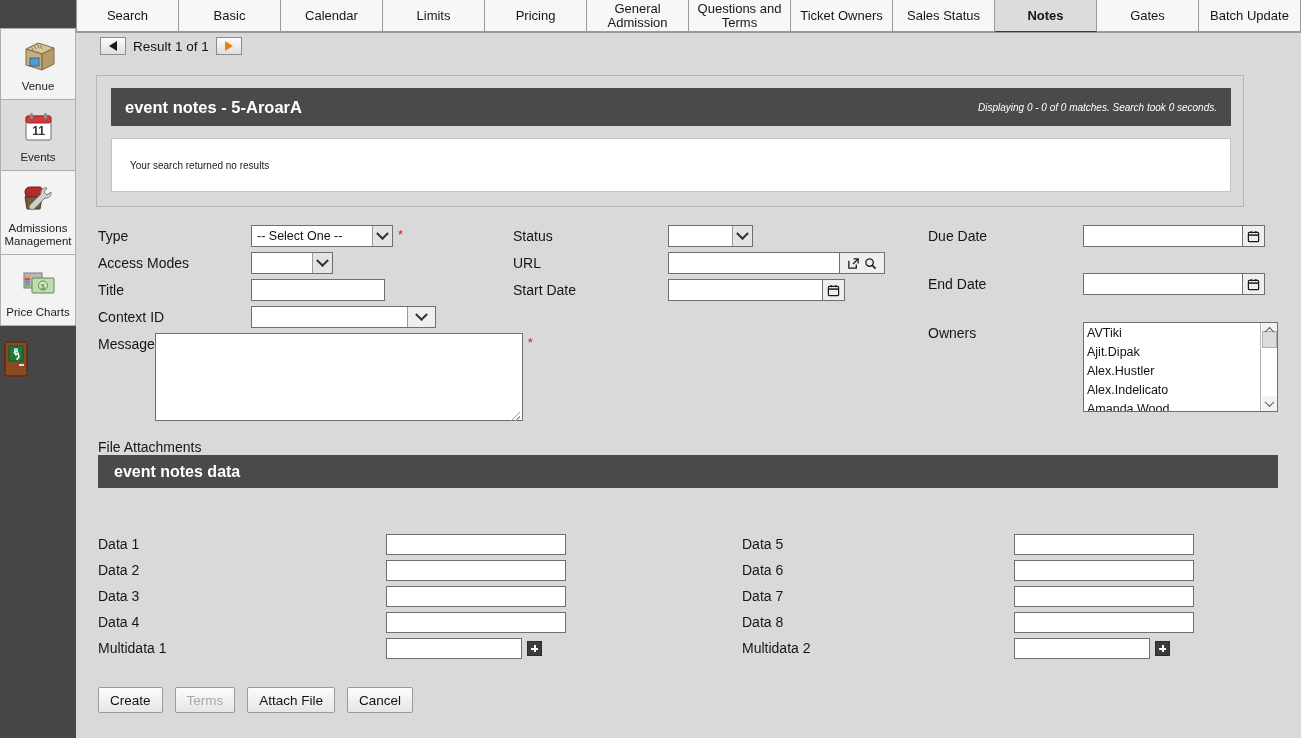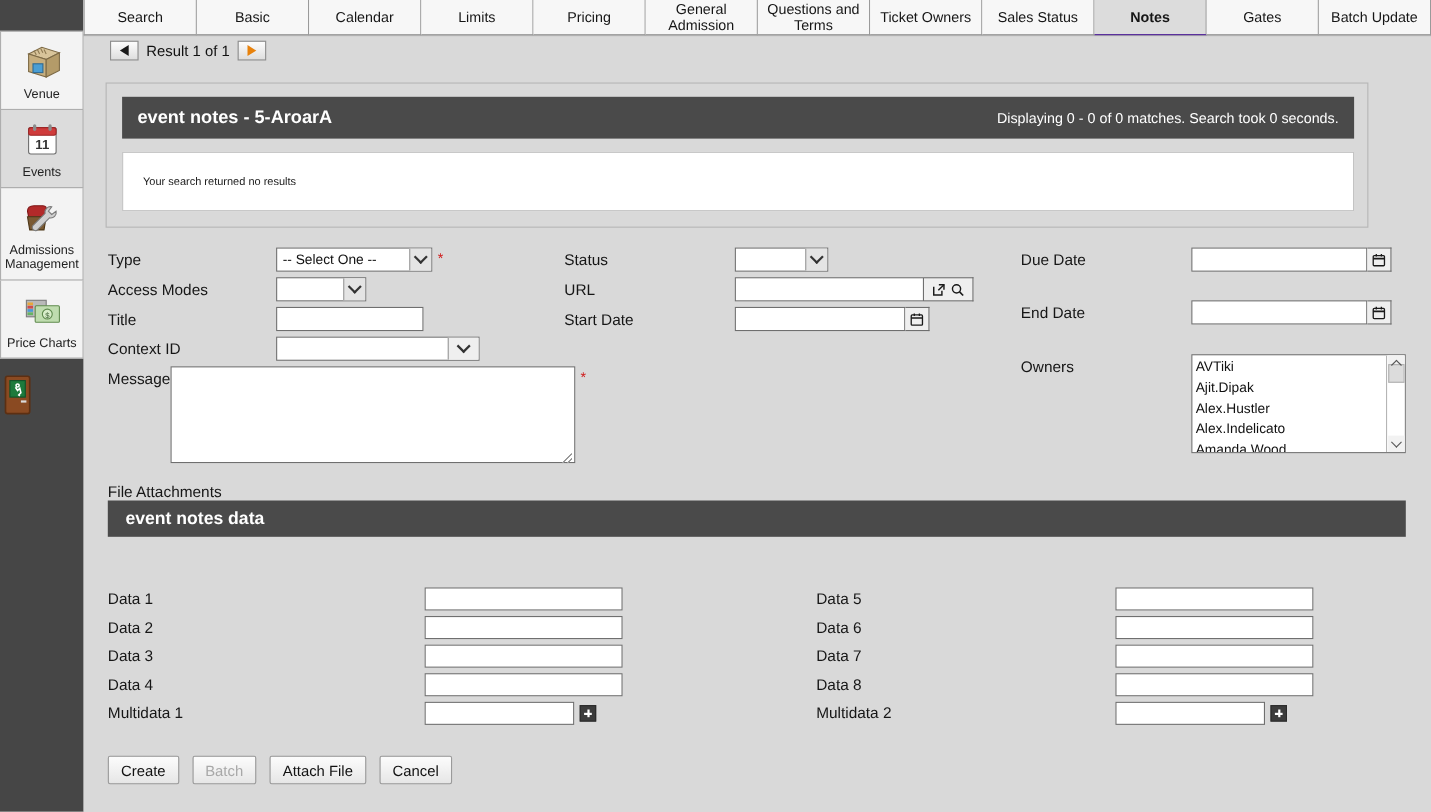--- a/index.html
+++ b/index.html
@@ -139,21 +139,21 @@
     background: #4a4a4a;
     color: #ffffff;
     height: 38px;
     display: flex;
     align-items: center;
     justify-content: space-between;
     padding: 0 14px;
     box-sizing: border-box;
   }
   .panelbar .ptitle { font-size: 16.5px; font-weight: bold; }
-  .panelbar .pstat { font-size: 13px; font-weight: normal; }
+  .panelbar .pstat { font-size: 10px; font-weight: normal; font-style: italic; }
   .resultbox {
     margin-top: 12px;
     background: #ffffff;
     border: 1px solid #c3c3c3;
     height: 54px;
     display: flex;
     align-items: center;
     padding-left: 18px;
     box-sizing: border-box;
     font-size: 10px;
@@ -699,19 +699,19 @@
         <div class="drow">
           <span class="dlabel" style="width:272px">Multidata 2</span>
           <input class="dinput" style="width: 136px;" type="text" value="">
           <span class="plusbtn"></span>
         </div>
       </div>
     </div>
 
     <div class="btnbar">
       <button class="btn">Create</button>
-      <button class="btn disabled">Batch</button>
+      <button class="btn disabled">Terms</button>
       <button class="btn">Attach File</button>
       <button class="btn">Cancel</button>
     </div>
 
   </div>
 </div>
 
 </body></html>

